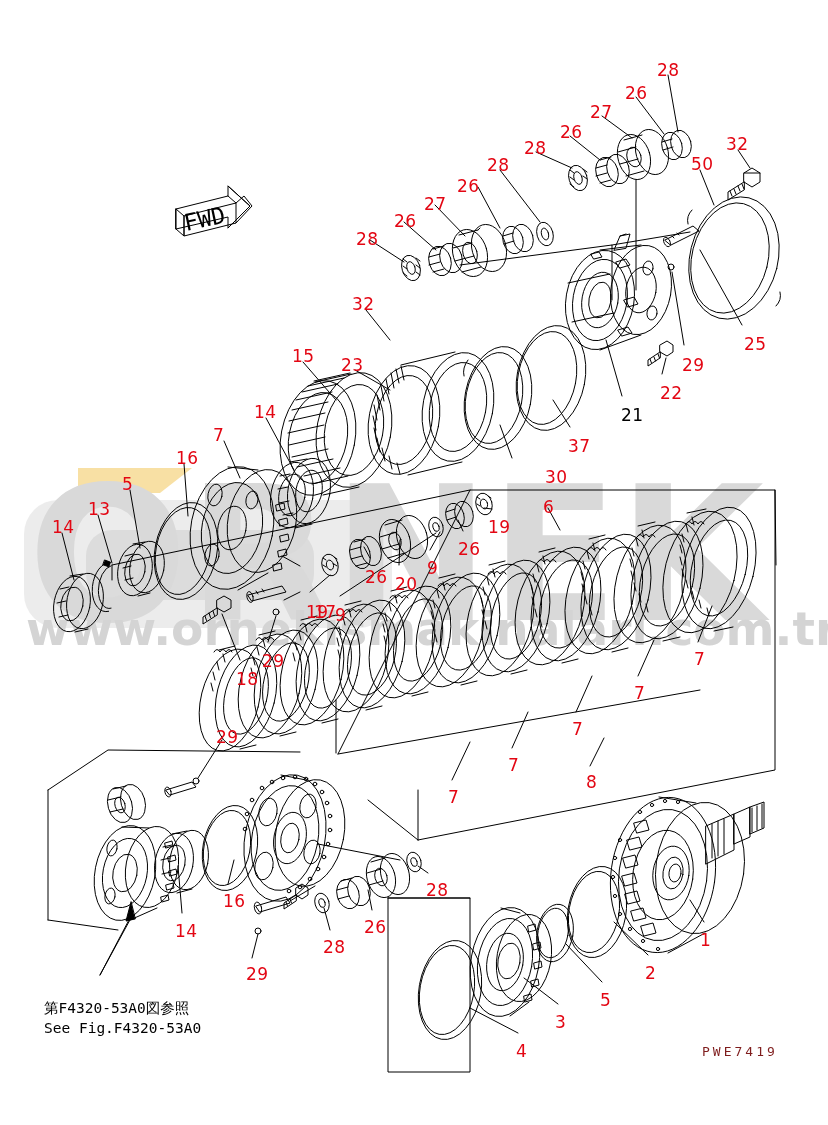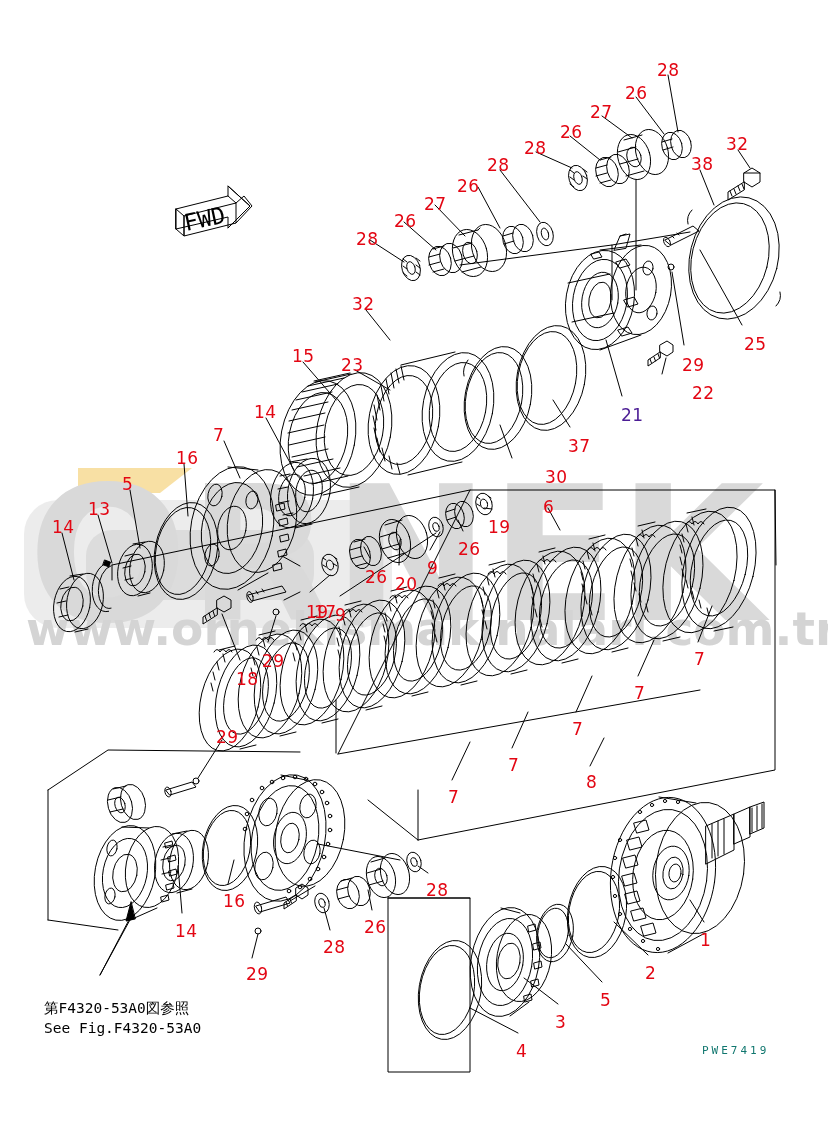--- a/index.html
+++ b/index.html
@@ -24,21 +24,21 @@
       stroke-linecap:round;stroke-linejoin:round;vector-effect:non-scaling-stroke;}
   .fillblk{fill:#000 !important;stroke:#000;}
   .thin{stroke-width:0.8;}
   
   #labels{z-index:3;}
   .lbl{position:absolute;color:#e30613;font-size:17px;line-height:1;
        font-family:"DejaVu Sans","Liberation Sans",sans-serif;
        white-space:nowrap;letter-spacing:0.5px;}
   .footnote{position:absolute;color:#000;font-size:14.5px;line-height:1.45;
        font-family:"DejaVu Sans Mono","Liberation Mono",monospace;white-space:pre;}
-  .code{position:absolute;color:#0f766e;font-size:11px;letter-spacing:3px;
+  .code{position:absolute;color:#7f1d1d;font-size:13px;letter-spacing:3px;
        font-family:"DejaVu Sans Mono","Liberation Mono",monospace;white-space:nowrap;}
 </style>
 </head>
 <body>
 
 <div id="stage">
 
   <svg class="layer" id="wm" width="828" height="1125">
     <g>
       <polygon class="wm-tri" points="78,468 152,468 152,492 78,492"></polygon>
@@ -813,22 +813,22 @@
       <div class="lbl" style="left: 254px; top: 404px; color: rgb(227, 6, 19);">14</div>
       <div class="lbl" style="left: 175px; top: 923px; color: rgb(227, 6, 19);">14</div>
       <div class="lbl" style="left: 292px; top: 348px; color: rgb(227, 6, 19);">15</div>
       <div class="lbl" style="left: 176px; top: 450px; color: rgb(227, 6, 19);">16</div>
       <div class="lbl" style="left: 223px; top: 893px; color: rgb(227, 6, 19);">16</div>
       <div class="lbl" style="left: 298px; top: 604px; color: rgb(227, 6, 19); margin-left: 16px;">17</div>
       <div class="lbl" style="left: 236px; top: 671px; color: rgb(227, 6, 19);">18</div>
       <div class="lbl" style="left: 488px; top: 519px; color: rgb(227, 6, 19);">19</div>
       <div class="lbl" style="left: 306px; top: 604px; color: rgb(227, 6, 19);">19</div>
       <div class="lbl" style="left: 395px; top: 576px; color: rgb(227, 6, 19);">20</div>
-      <div class="lbl" style="left: 621px; top: 407px; color: #4c1d95;">21</div>
-      <div class="lbl" style="left: 660px; top: 385px; color: rgb(227, 6, 19); margin-left: 32px;">22</div>
+      <div class="lbl" style="left: 621px; top: 407px; color: #000000;">21</div>
+      <div class="lbl" style="left: 660px; top: 385px; color: rgb(227, 6, 19);">22</div>
       <div class="lbl" style="left: 341px; top: 357px; color: rgb(227, 6, 19);">23</div>
       <div class="lbl" style="left: 568px; top: 438px; color: rgb(227, 6, 19);">37</div>
       <div class="lbl" style="left: 744px; top: 336px; color: rgb(227, 6, 19);">25</div>
       <div class="lbl" style="left: 457px; top: 178px; color: rgb(227, 6, 19);">26</div>
       <div class="lbl" style="left: 394px; top: 213px; color: rgb(227, 6, 19);">26</div>
       <div class="lbl" style="left: 560px; top: 124px; color: rgb(227, 6, 19);">26</div>
       <div class="lbl" style="left: 625px; top: 85px; color: rgb(227, 6, 19);">26</div>
       <div class="lbl" style="left: 458px; top: 541px; color: rgb(227, 6, 19);">26</div>
       <div class="lbl" style="left: 365px; top: 569px; color: rgb(227, 6, 19);">26</div>
       <div class="lbl" style="left: 364px; top: 919px; color: rgb(227, 6, 19);">26</div>
@@ -838,21 +838,21 @@
       <div class="lbl" style="left: 487px; top: 157px; color: rgb(227, 6, 19);">28</div>
       <div class="lbl" style="left: 524px; top: 140px; color: rgb(227, 6, 19);">28</div>
       <div class="lbl" style="left: 657px; top: 62px; color: rgb(227, 6, 19);">28</div>
       <div class="lbl" style="left: 426px; top: 882px; color: rgb(227, 6, 19);">28</div>
       <div class="lbl" style="left: 323px; top: 939px; color: rgb(227, 6, 19);">28</div>
       <div class="lbl" style="left: 682px; top: 357px; color: rgb(227, 6, 19);">29</div>
       <div class="lbl" style="left: 262px; top: 653px; color: rgb(227, 6, 19);">29</div>
       <div class="lbl" style="left: 216px; top: 729px; color: rgb(227, 6, 19);">29</div>
       <div class="lbl" style="left: 246px; top: 966px; color: rgb(227, 6, 19);">29</div>
       <div class="lbl" style="left: 509px; top: 469px; color: rgb(227, 6, 19); margin-left: 36px;">30</div>
-      <div class="lbl" style="left: 691px; top: 156px; color: rgb(227, 6, 19);">38</div>
+      <div class="lbl" style="left: 691px; top: 156px; color: rgb(227, 6, 19);">50</div>
       <div class="lbl" style="left: 352px; top: 296px; color: rgb(227, 6, 19);">32</div>
       <div class="lbl" style="left: 726px; top: 136px; color: rgb(227, 6, 19);">32</div>
     </div>
 
   <div class="footnote" style="left:44px; top:998px;">第F4320-53A0図参照</div>
   <div class="footnote" style="left:44px; top:1018px;">See Fig.F4320-53A0</div>
   <div class="code" style="left:702px; top:1044px;">PWE7419</div>
 
 </div>
 

